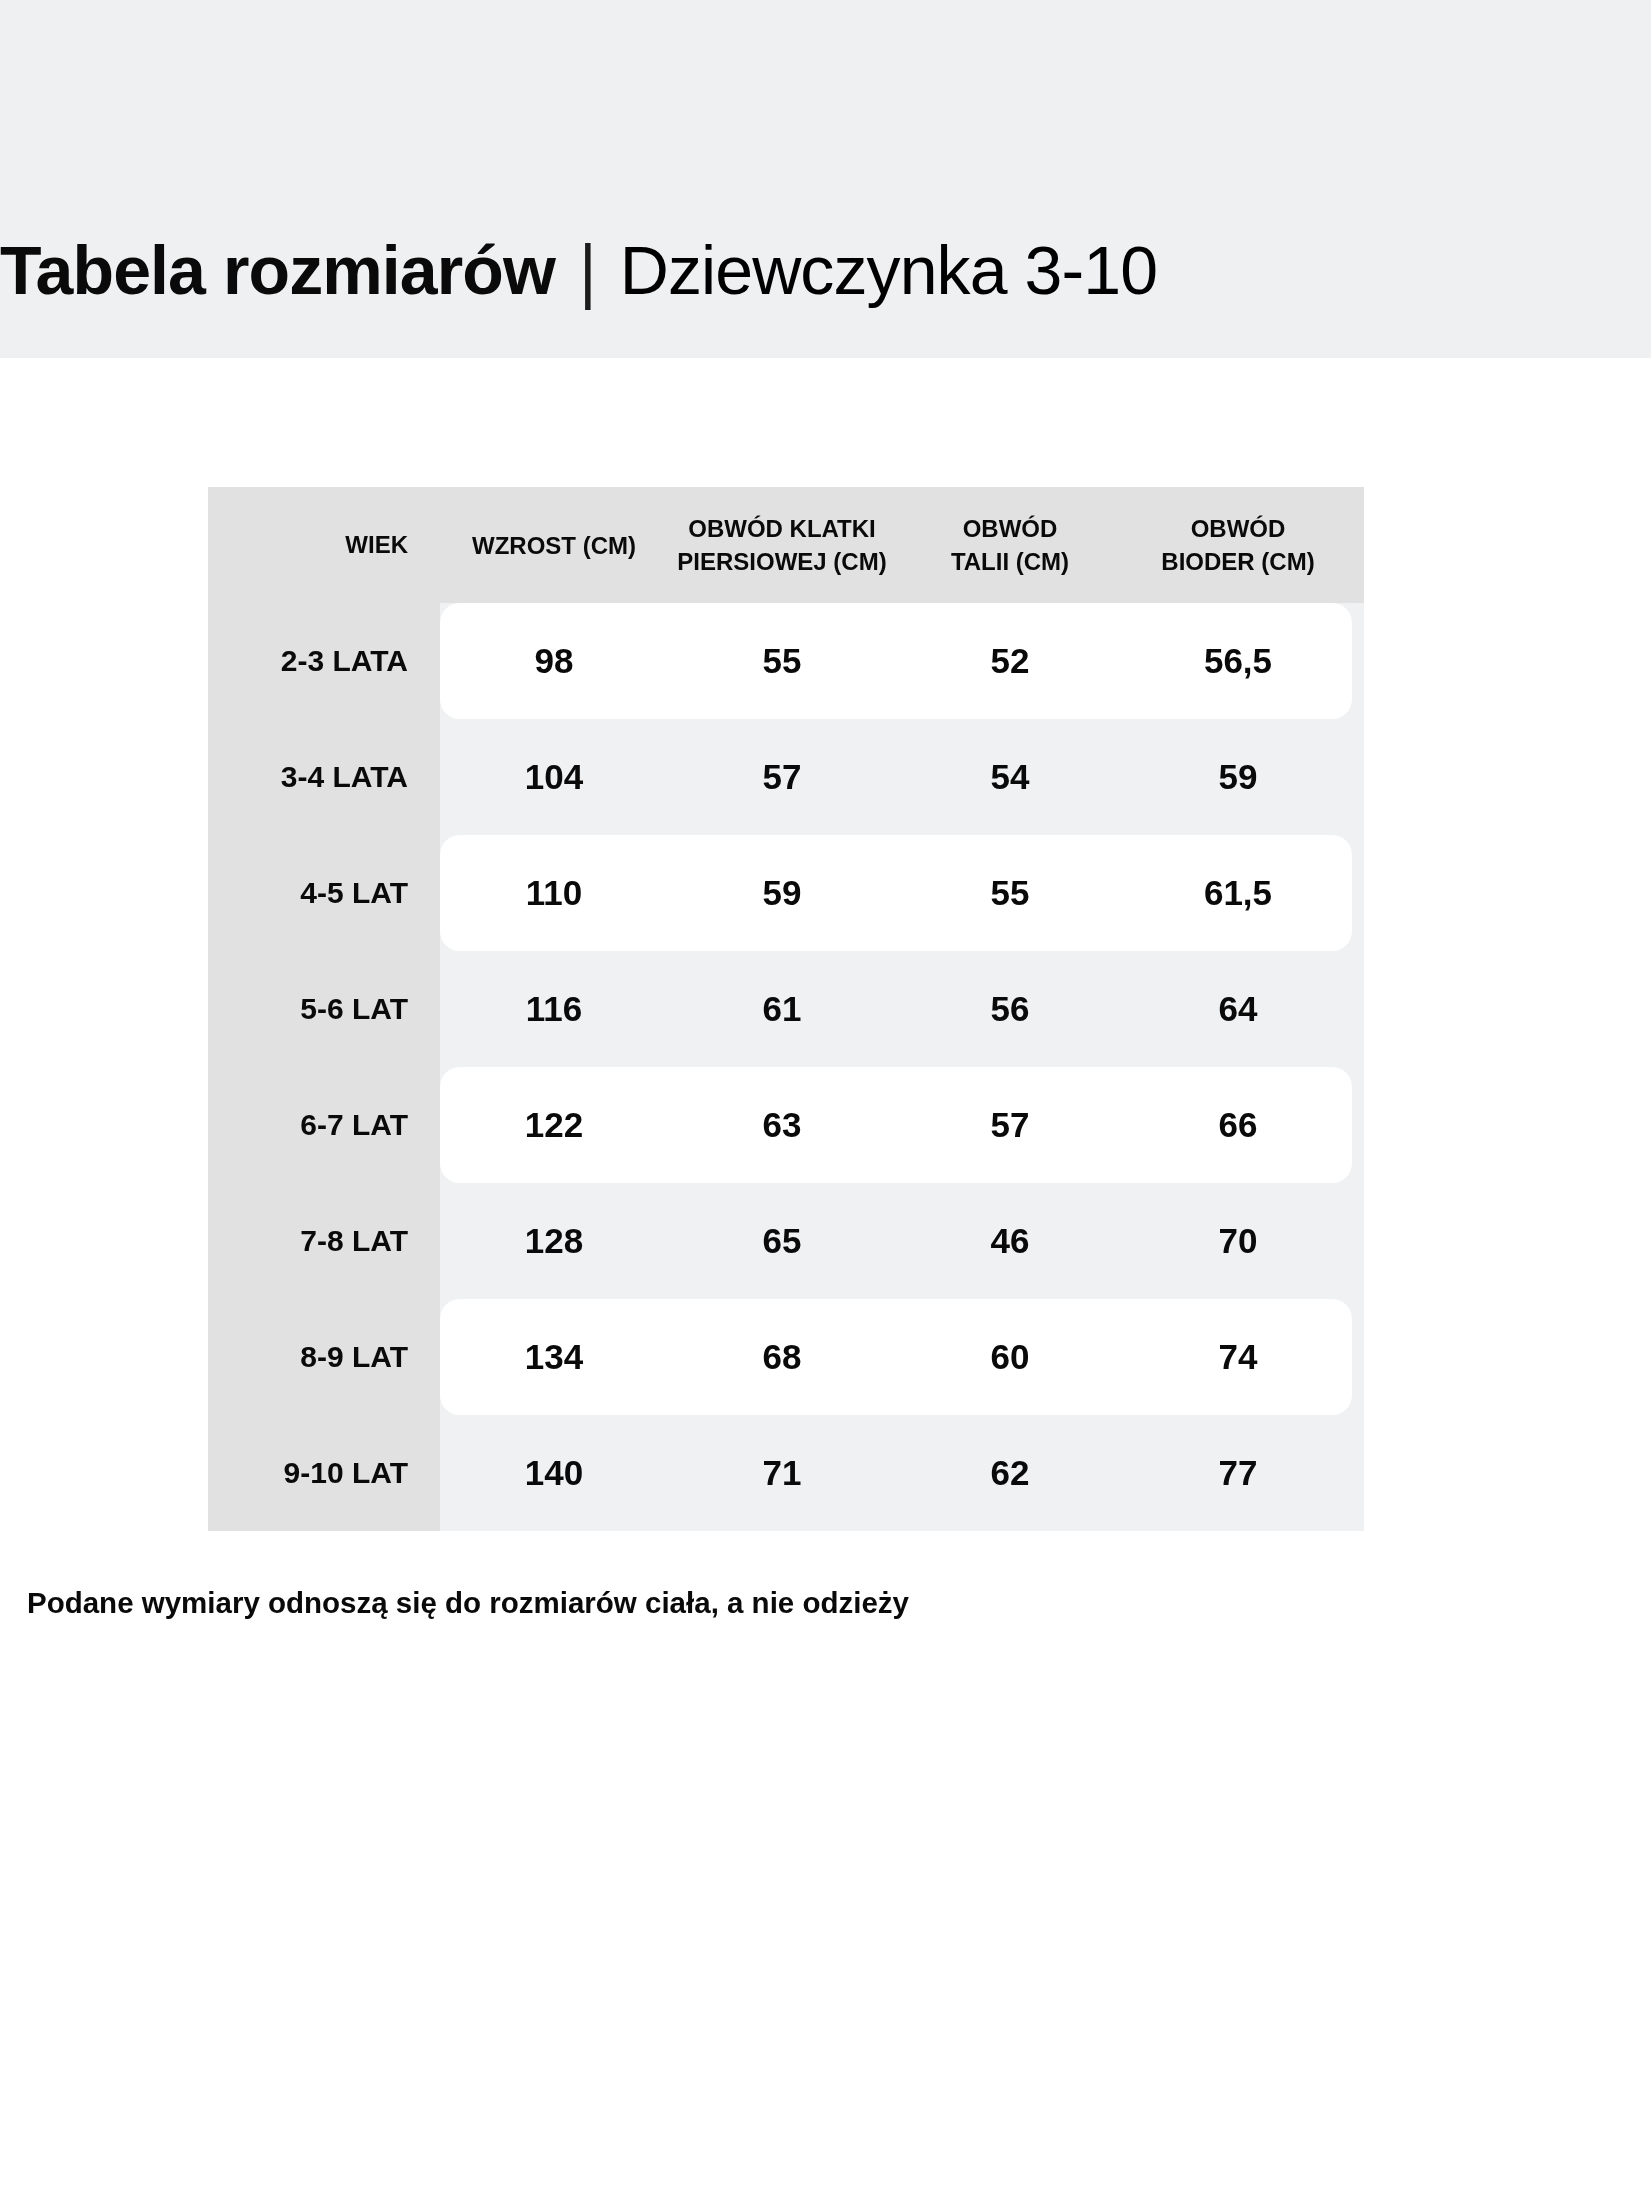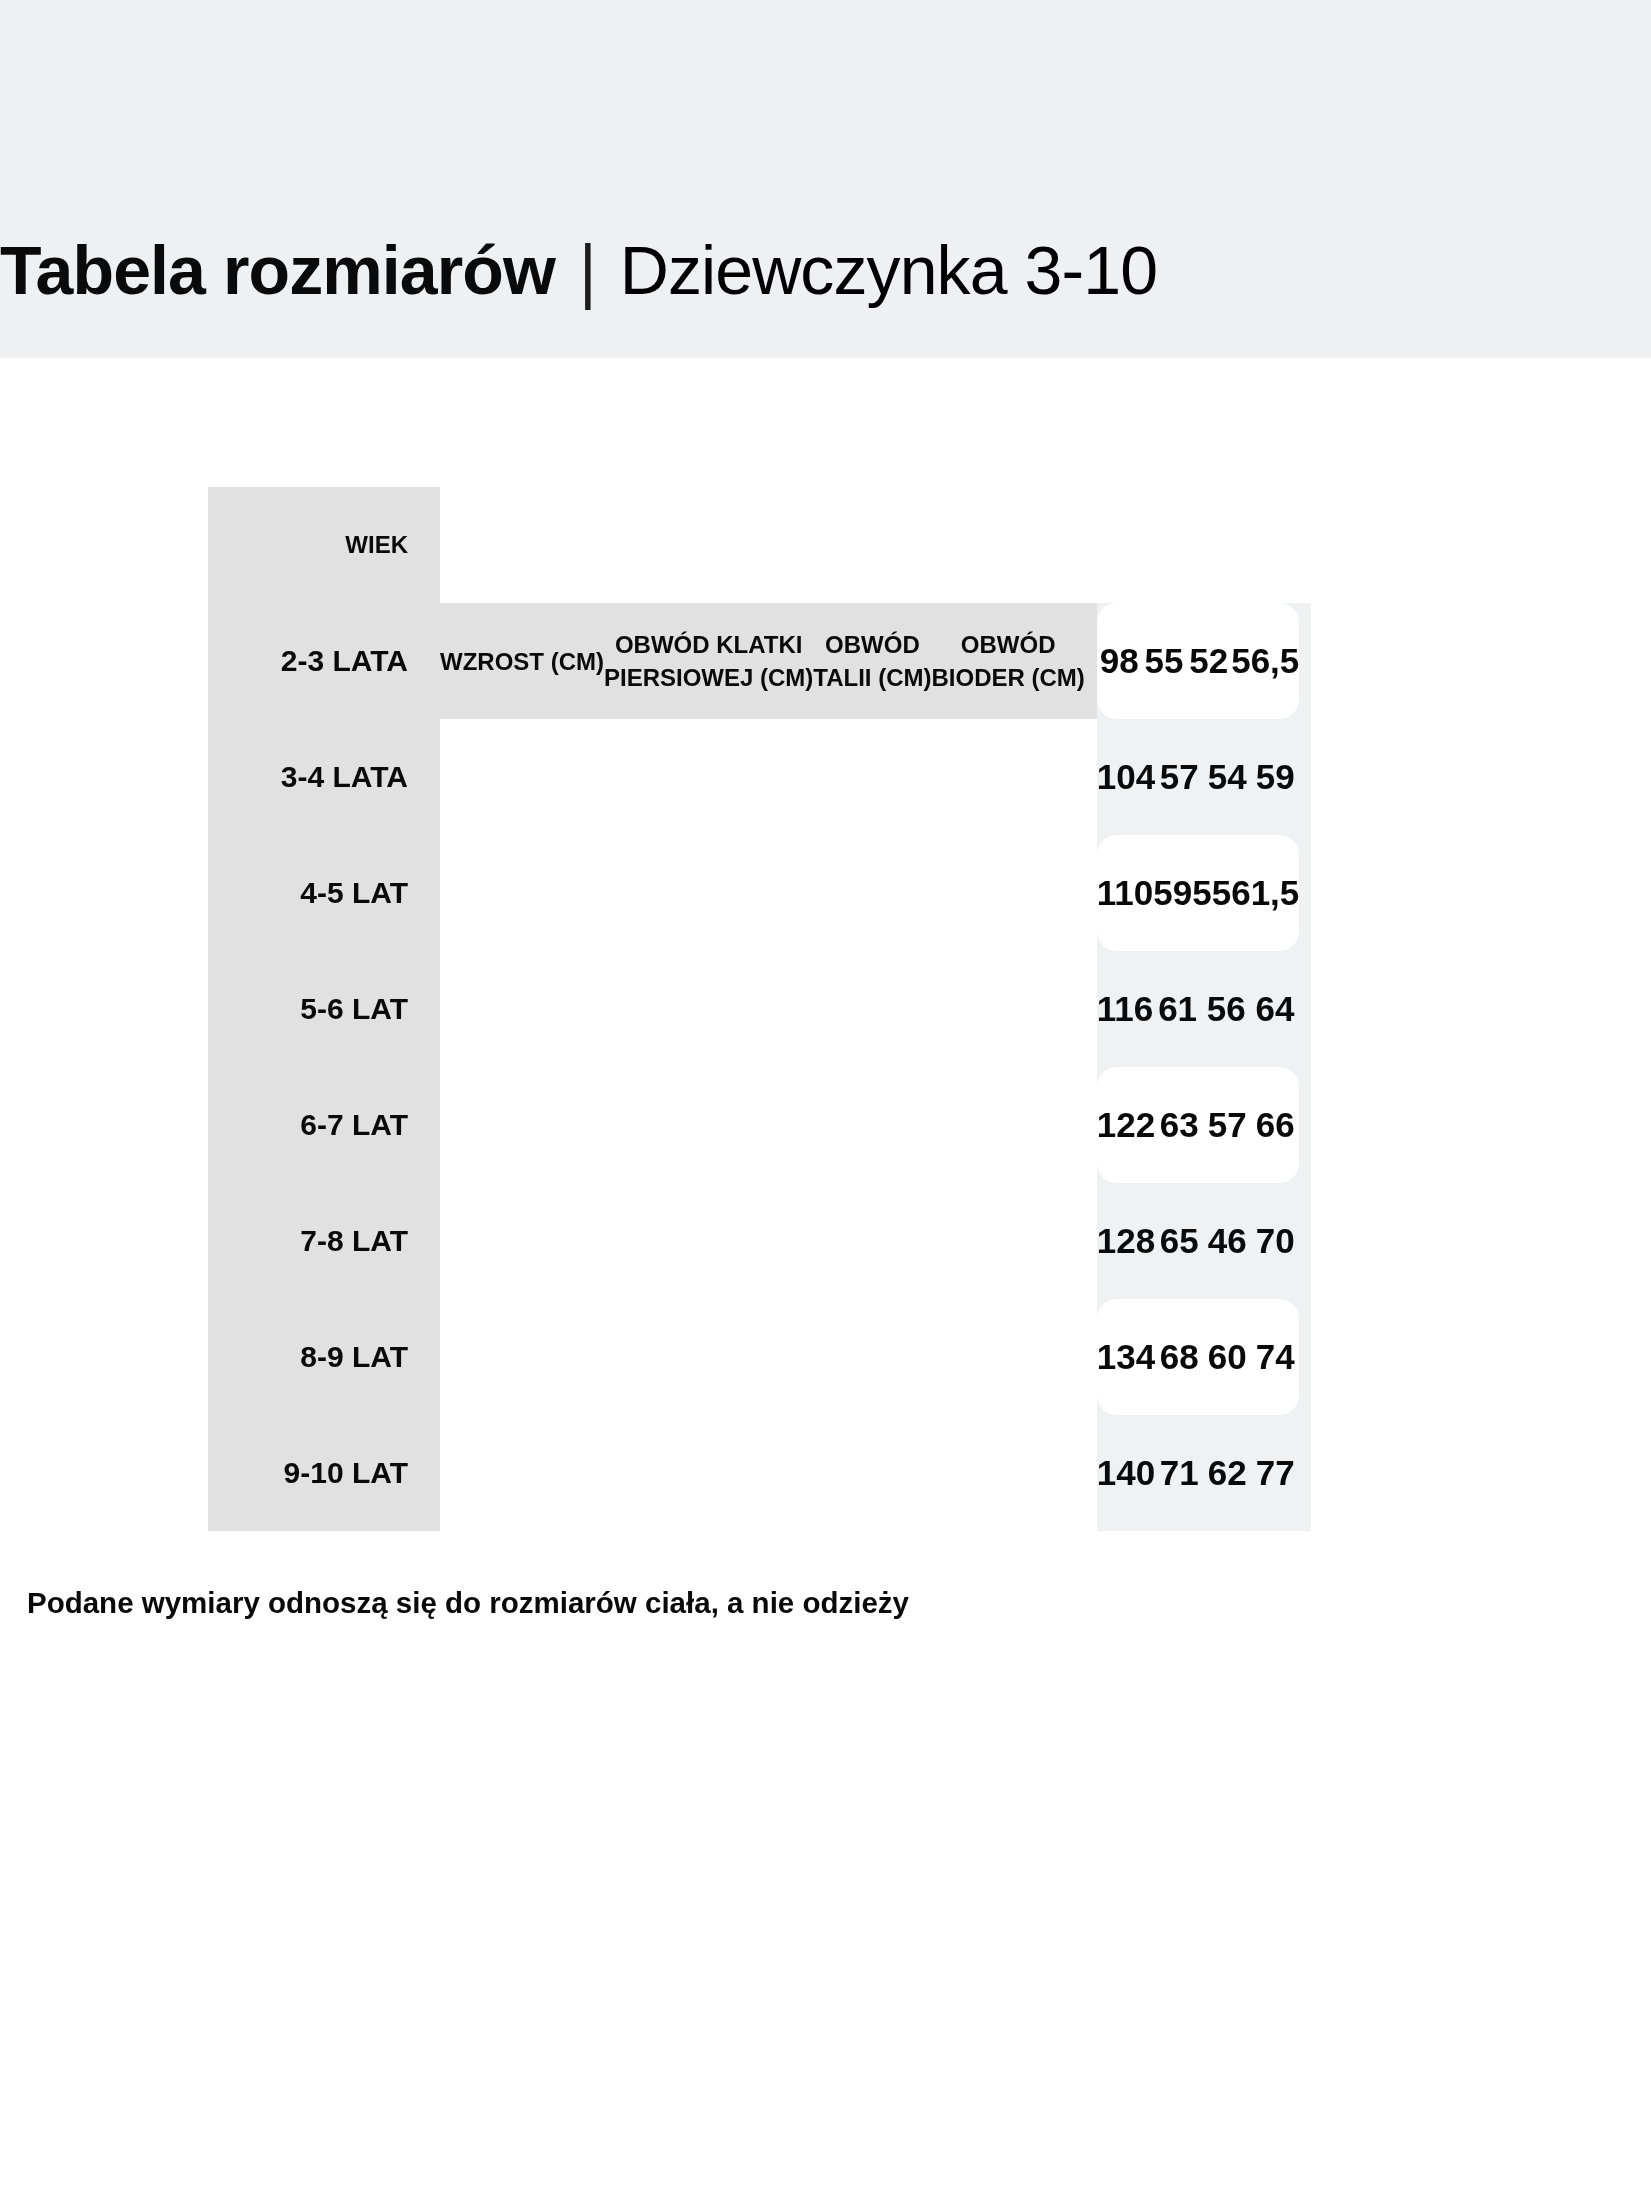--- a/index.html
+++ b/index.html
@@ -83,21 +83,21 @@
     box-sizing: border-box;
     font-size: 30px;
     font-weight: 700;
     white-space: nowrap;
   }
 
   
   .data-col {
     flex: 1 1 auto;
     display: flex;
-    flex-direction: row;
+    flex-direction: column;
   }
   .data-header {
     height: 116px;
     background: #e1e1e1;
     display: flex;
     padding-right: 12px;
     box-sizing: border-box;
   }
   .head-cell {
     flex: 1 1 0;

